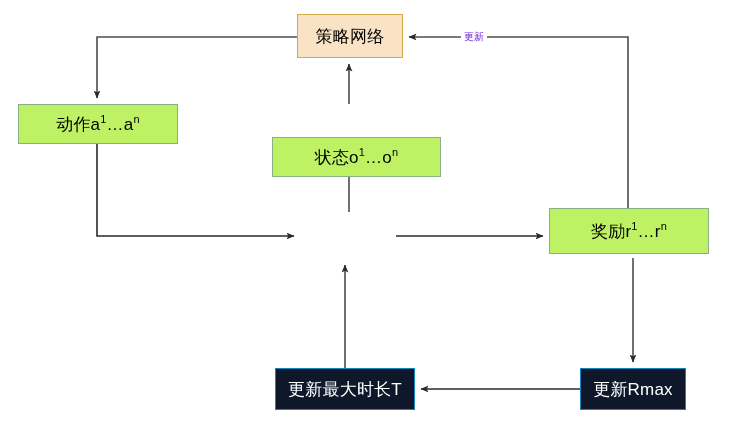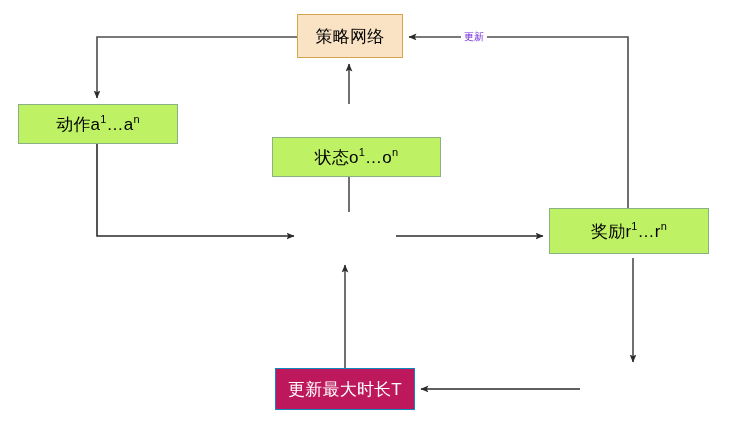--- a/index.html
+++ b/index.html
@@ -53,21 +53,21 @@
     background: #bef264;
     border-color: #88b285;
     color: #000000;
   }
   .n-env {
     background: #ffffff;
     border-color: #000000;
     color: #000000;
   }
   .n-blue {
-    background: #be185d;
+    background: #0f172a;
     border-color: #1186bd;
     color: #ffffff;
   }
   .edge-label {
     position: absolute;
     font-size: 10px;
     color: #6d28d9;
     background: #ffffff;
     padding: 0 3px;
     line-height: 14px;
@@ -125,16 +125,19 @@
   <div class="node n-green" style="left:549px; top:208px; width:160px; height:46px;">
     <span class="node-label">
       <span>奖励r</span><sup>1</sup><span>…r</span><sup>n</sup>
     </span>
   </div>
 
   <div class="node n-blue" style="left:275px; top:368px; width:140px; height:42px;">
     <span class="node-label">更新最大时长T</span>
   </div>
 
+  <div class="node n-blue" style="left:580px; top:368px; width:106px; height:42px;">
+    <span class="node-label">更新Rmax</span>
+  </div>
 
   <div class="edge-label" style="left:461px; top:30px;">更新</div>
 
 </div>
 
 </body></html>

